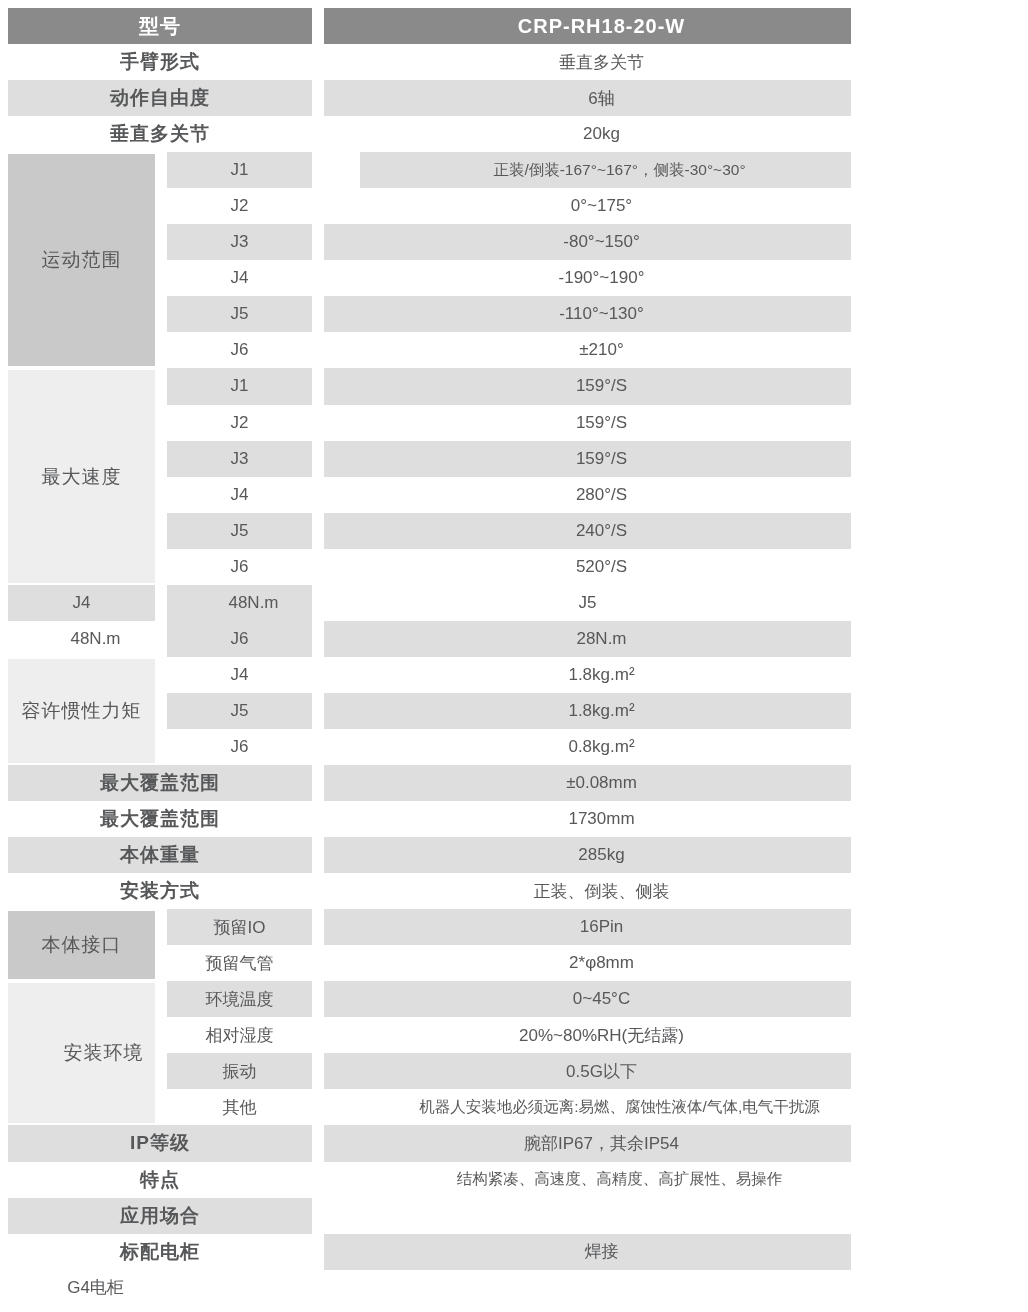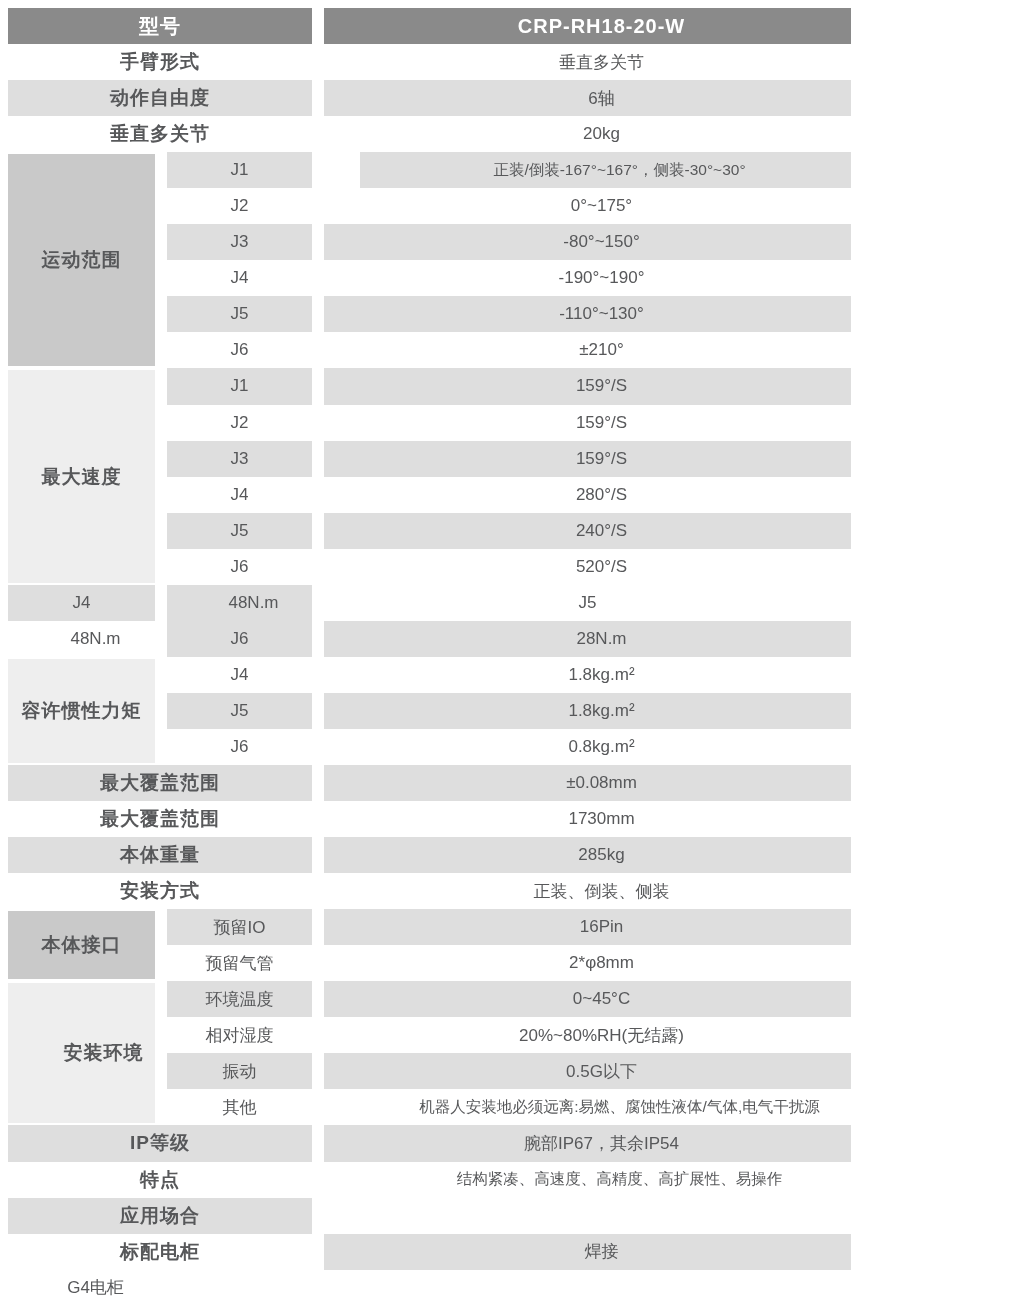--- a/index.html
+++ b/index.html
@@ -38,21 +38,21 @@
   .hdr {
     background: var(--header_bg, #8a8a8a);
     color: var(--header_text, #ffffff);
     font-weight: bold;
     font-size: 20px;
     letter-spacing: 1px;
   }
   .stripe { background: var(--stripe, #dedede); }
   .grp {
     grid-column: 1;
-    font-weight: bold;
+    font-weight: normal;
     font-size: 19px;
     letter-spacing: 1px;
     border-top: 2px solid #ffffff;
     border-bottom: 2px solid #ffffff;
   }
   .grp.dark  { background: var(--group_dark, #c9c9c9); }
   .grp.light { background: var(--group_light, #eeeeee); }
 </style>
 </head>
 <body>

